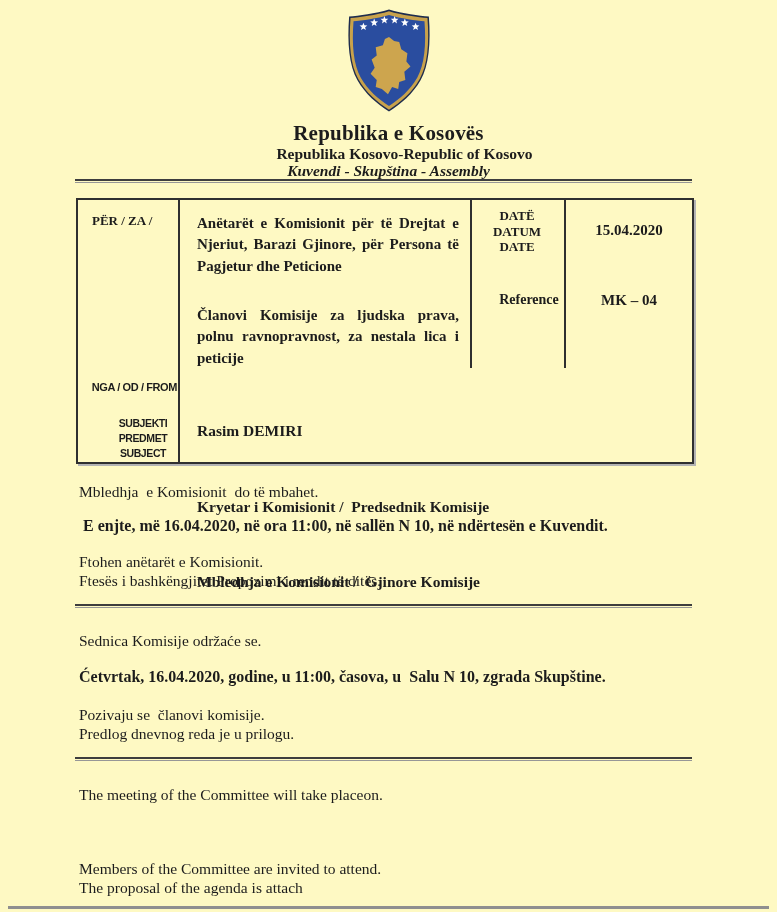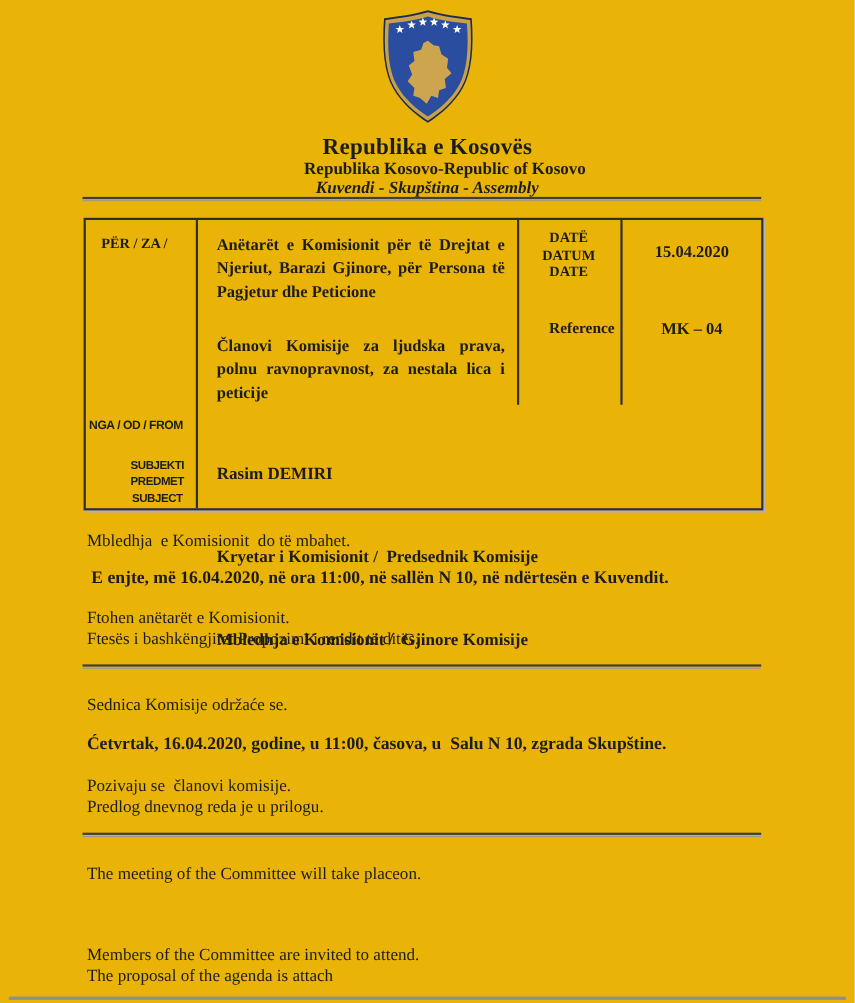--- a/index.html
+++ b/index.html
@@ -1,18 +1,18 @@
 <!DOCTYPE html>
 <html><head>
 <meta charset="utf-8">
 <style>
   html,body{margin:0;padding:0;background:#e8e8e8;}
   .page{
     position:relative;width:777px;height:912px;margin:0 auto;
-    background:#eab308;overflow:hidden;
+    background:#fef9c3;overflow:hidden;
     font-family:"Liberation Serif","DejaVu Serif",serif;
     color:#1c1c1c;
   }
   .abs{position:absolute;}
   .center{left:0;width:777px;text-align:center;}
   .b{font-weight:bold;}
   .pre{white-space:pre-wrap;}
 
   
   .h-title{top:121px;font-size:21px;font-weight:bold;letter-spacing:.2px;}
@@ -50,21 +50,21 @@
   .date-value{left:486px;top:20px;width:130px;text-align:center;
         font-size:15px;font-weight:bold;}
   .ref-label{left:392px;top:90px;width:118px;text-align:center;
         font-size:14px;font-weight:bold;}
   .ref-value{left:486px;top:90px;width:130px;text-align:center;
         font-size:15px;font-weight:bold;}
   .from-block{left:119px;top:168px;width:480px;font-size:15.5px;
         font-weight:bold;line-height:1.62;}
   .narrow{font-family:"Liberation Sans","DejaVu Sans",sans-serif;
         font-weight:bold;letter-spacing:-.4px;}
-  .nga{left:3px;top:180px;width:96px;font-size:11px;text-align:left;}
+  .nga{left:3px;top:180px;width:96px;font-size:11px;text-align:right;}
   .subjekt{left:17px;top:216px;width:96px;font-size:10.5px;
         text-align:center;line-height:1.45;}
 
   
   .bl{left:79px;width:620px;font-size:15.5px;line-height:1.2;}
   .t1{top:483px;}  .t2{top:516px;font-size:16px;}
   .t3{top:553px;}  .t4{top:572px;}
   .t5{top:632px;}  .t6{top:667px;font-size:16px;}
   .t7{top:706px;}  .t8{top:725px;}
   .t9{top:786px;}  .t10{top:820px;font-size:16px;}

